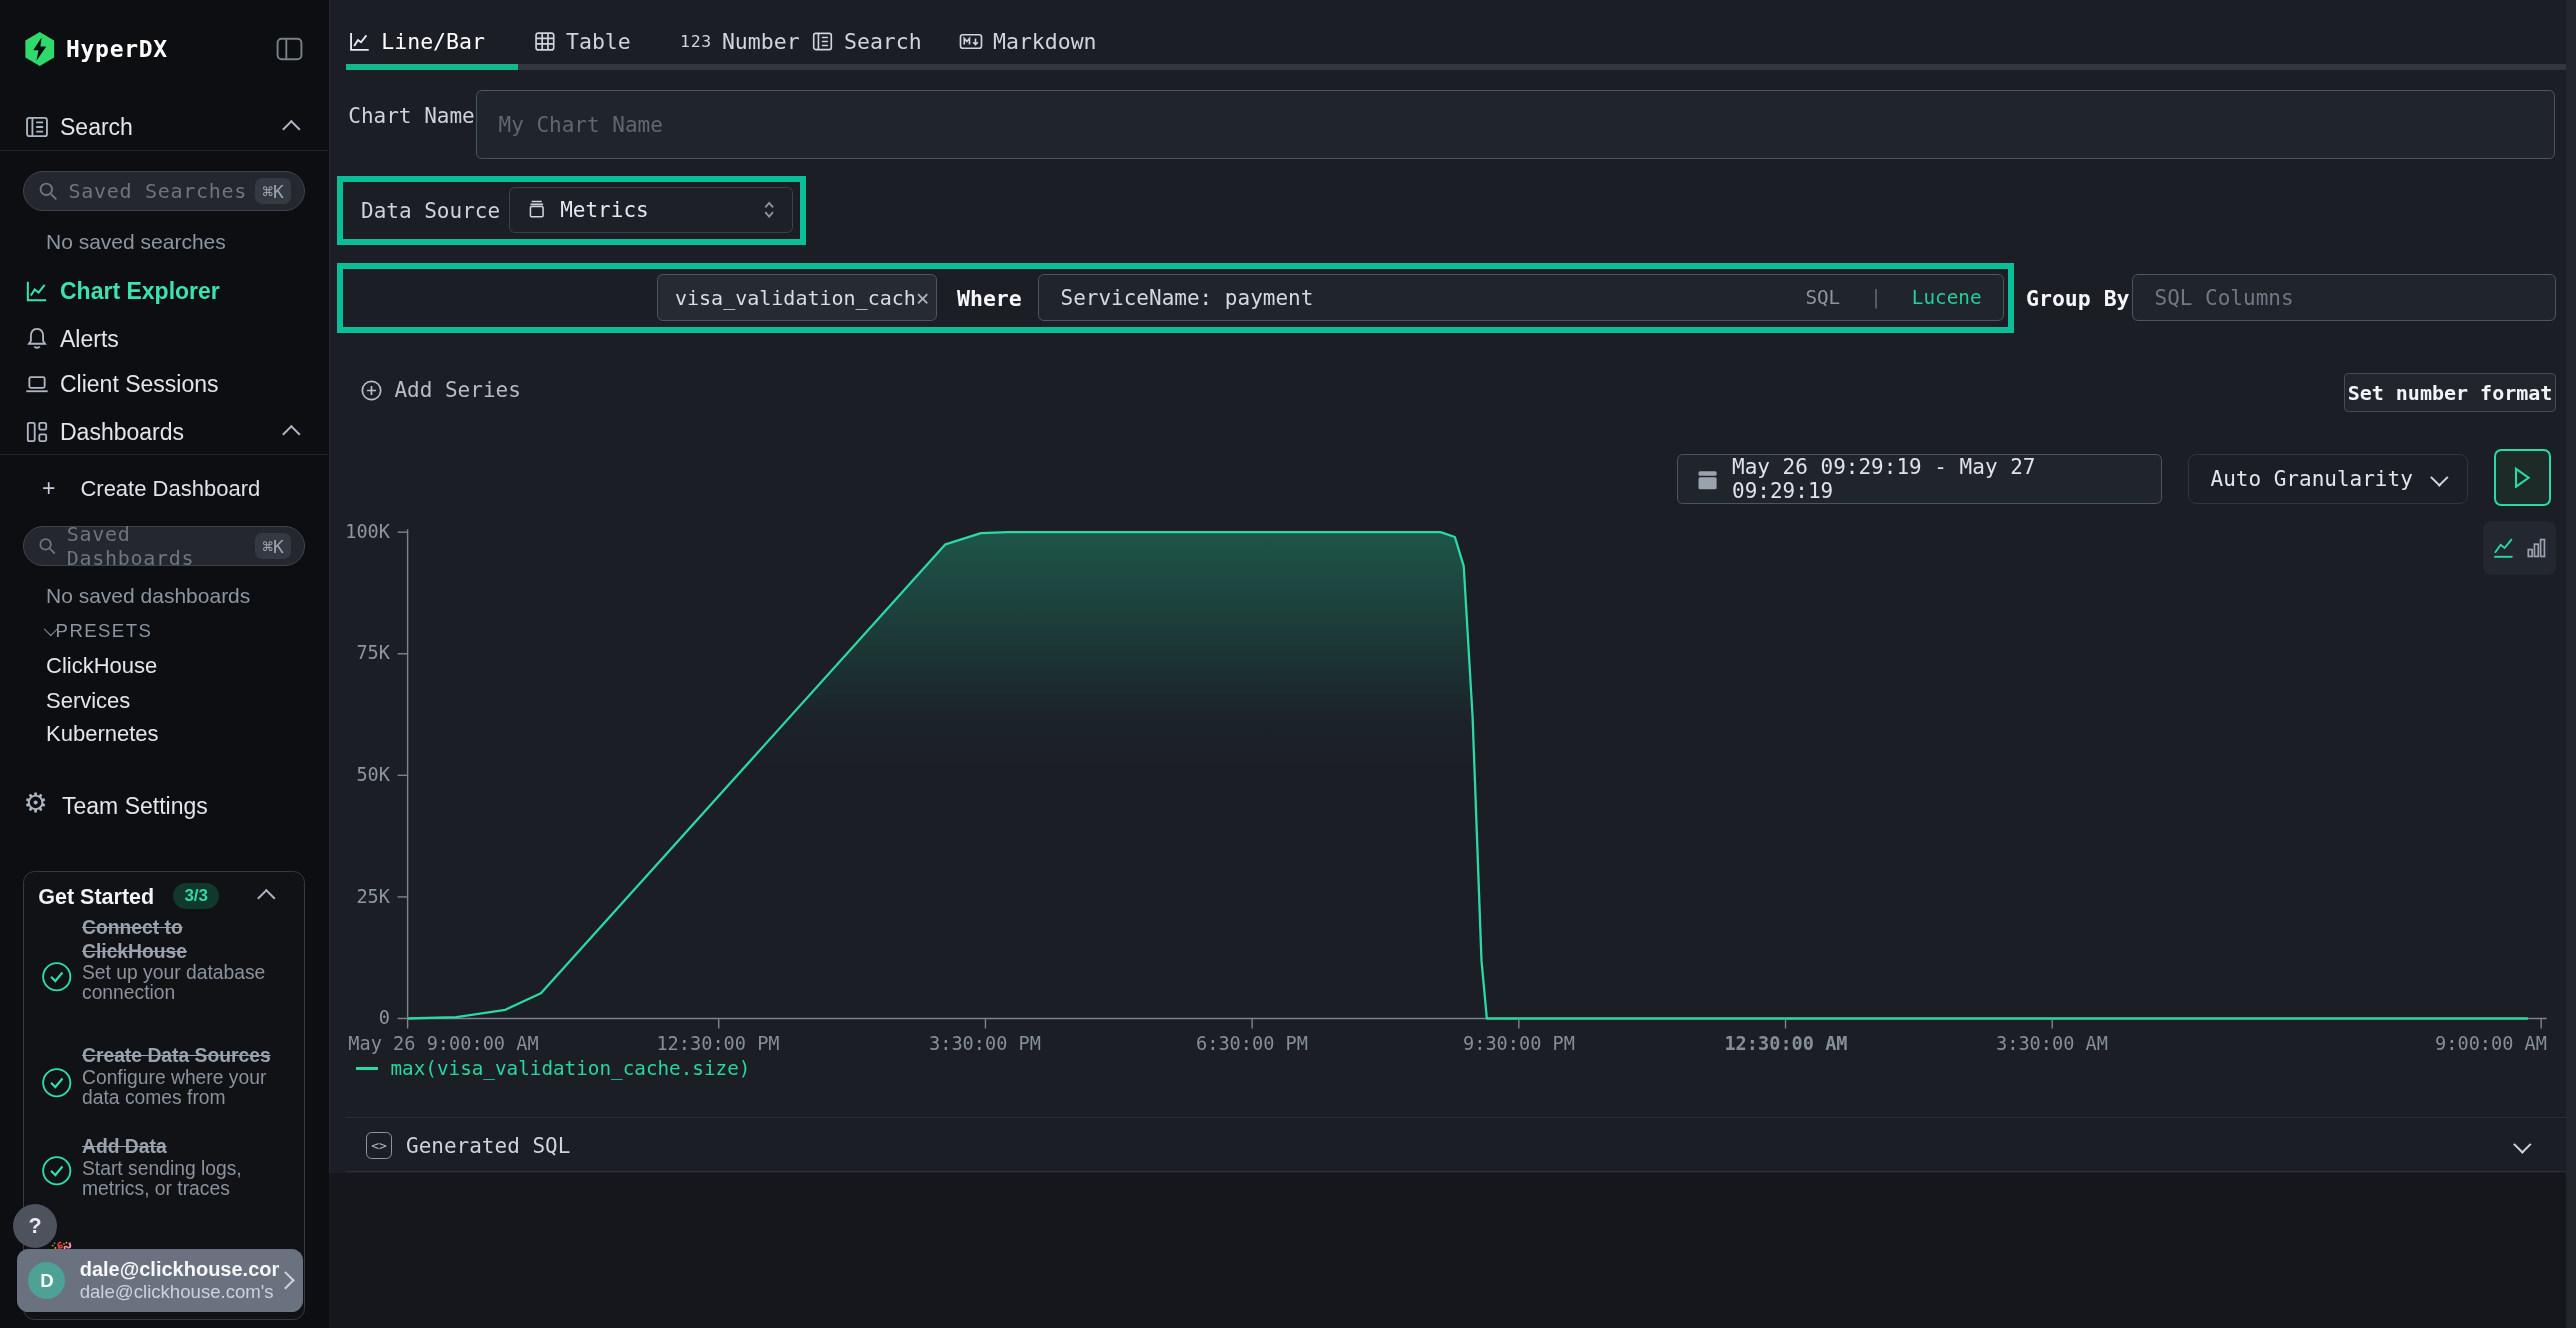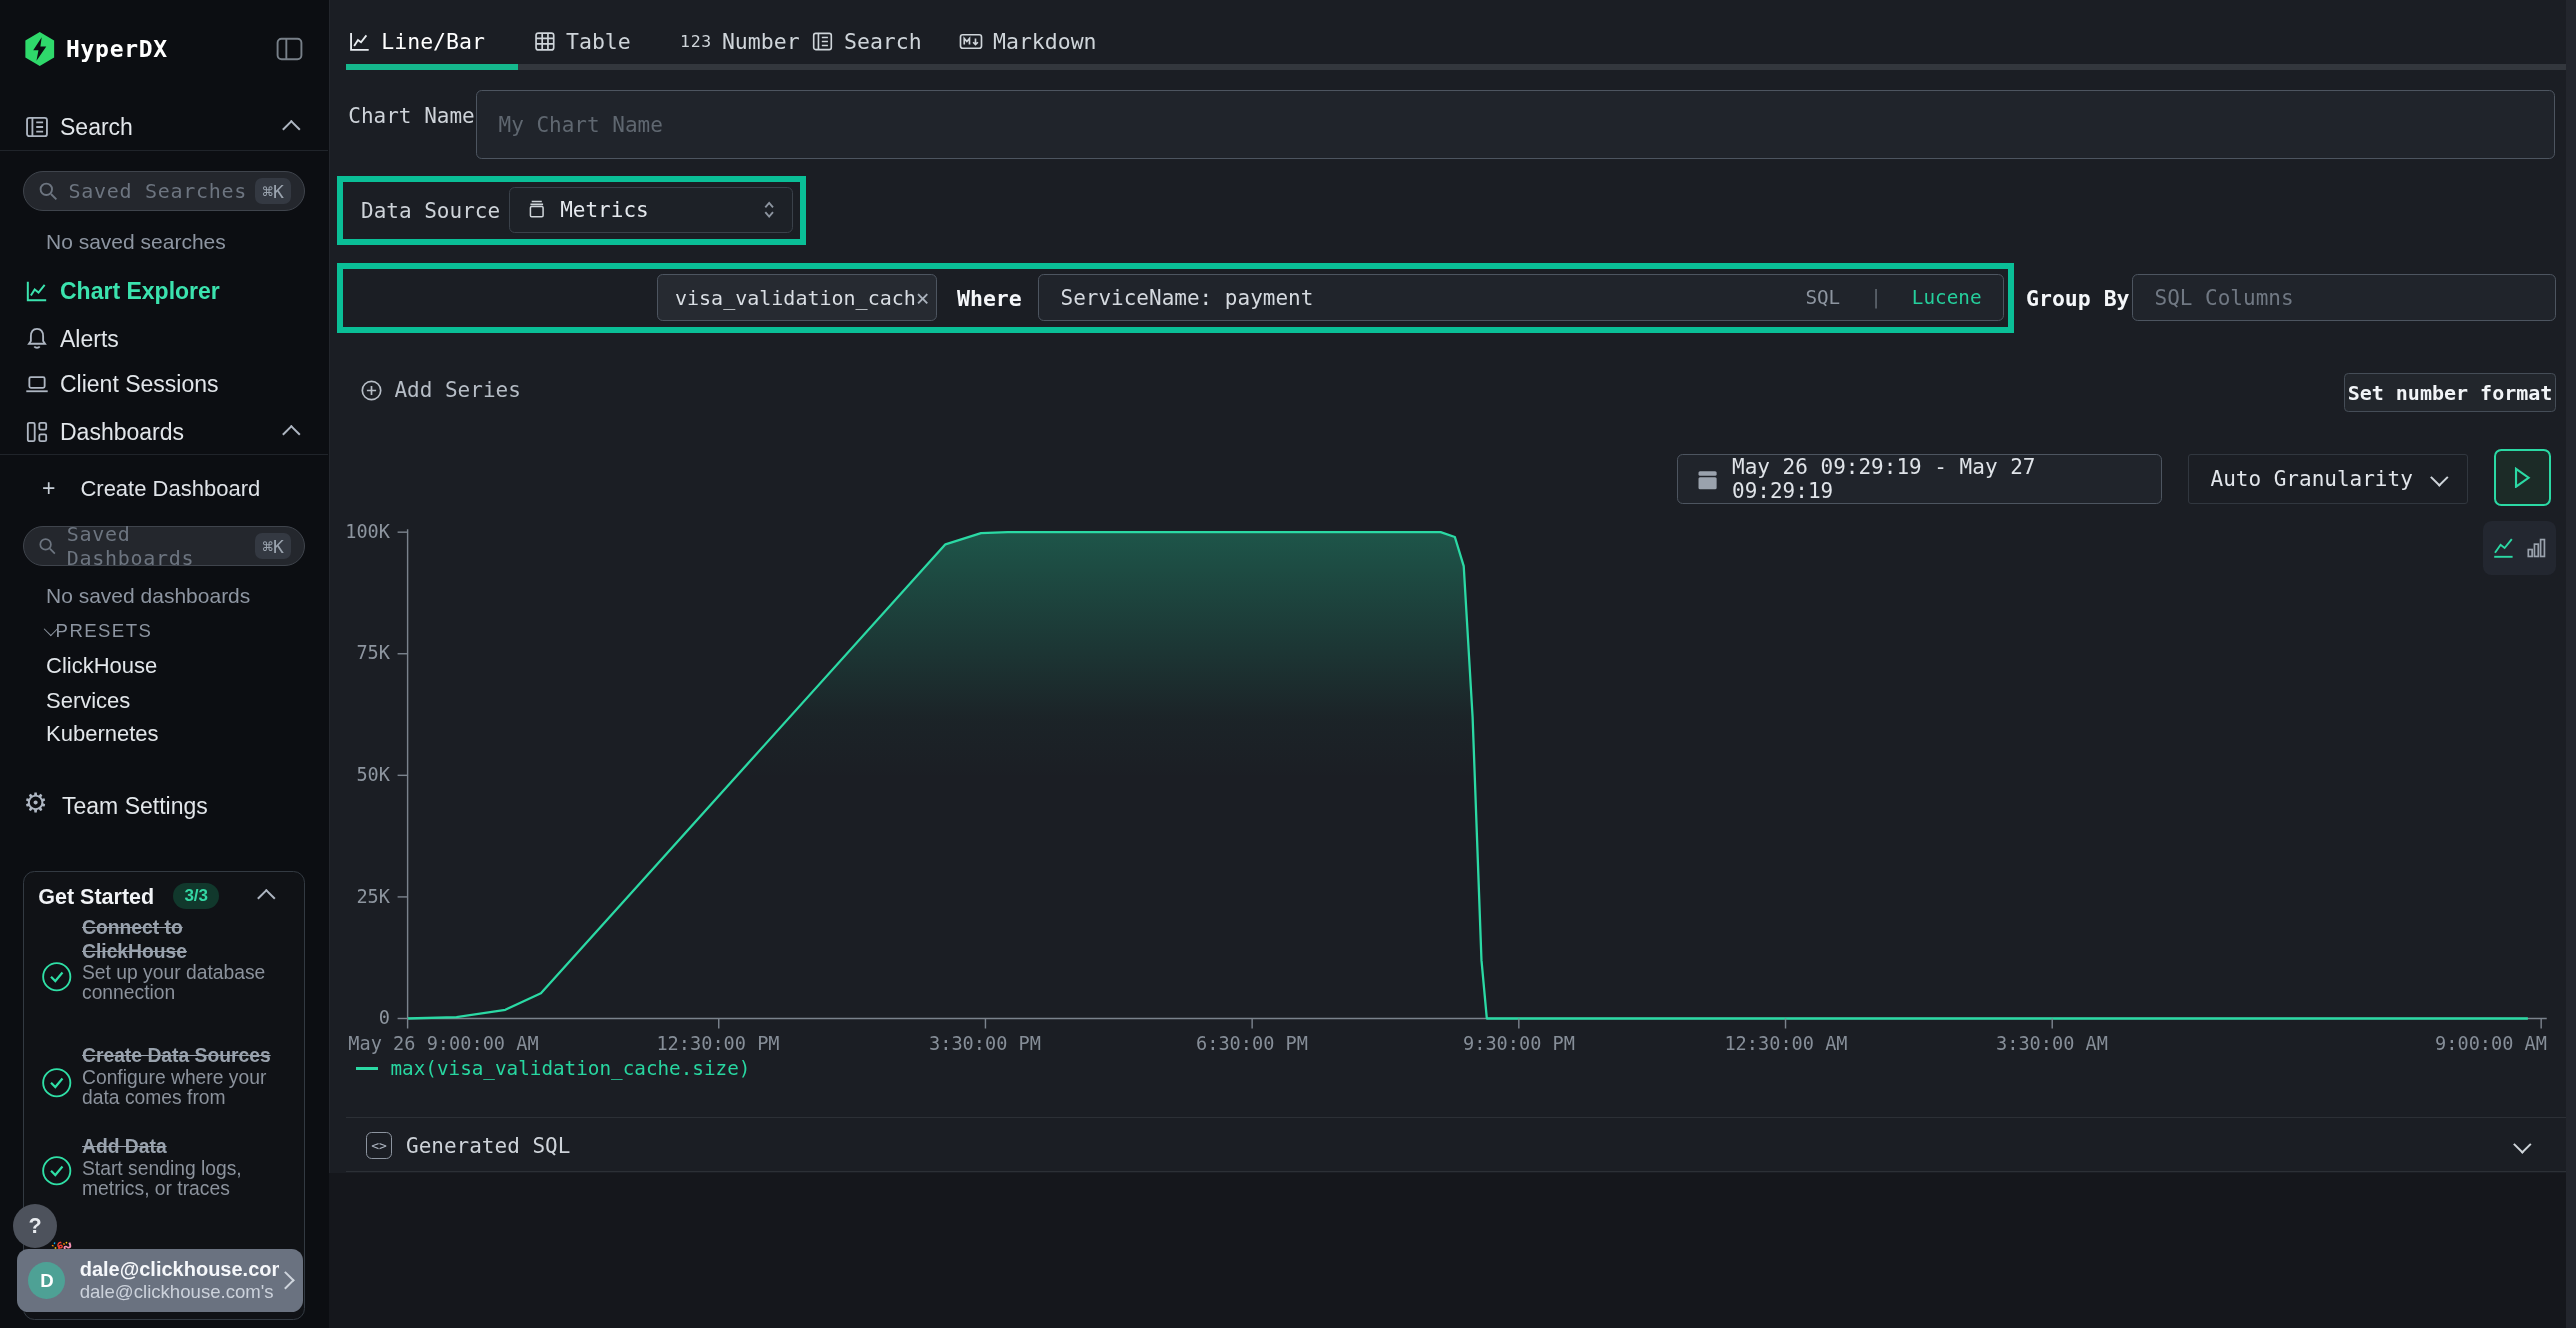--- a/index.html
+++ b/index.html
@@ -280,21 +280,21 @@
       <span>Set number format</span>
     </div>
 
     <div class="in mono" style="left:1348px;top:454px;width:485px;height:50px;border-radius:5.7px;padding:0 18.6px;">
       <svg width="21.5" height="23" viewBox="0 0 28 30">
           <rect x="2" y="4" width="24" height="6" rx="2" fill="#9aa2ad"></rect>
           <rect x="2" y="12" width="24" height="16" rx="2" fill="#9aa2ad"></rect>
         </svg>
       <span style="margin-left:14.3px;color:#dfe3e8;">May 26 09:29:19 - May 27 09:29:19</span>
     </div>
-    <div class="in mono" style="left:1859px;top:454px;width:280px;height:50px;background:transparent;border:1.4px solid #31373f;border-radius:3px;">
+    <div class="in mono" style="left:1859px;top:454px;width:280px;height:50px;background:transparent;border:1.4px solid #31373f;border-radius:8px;">
       <span style="color:#e2e6eb;">Auto Granularity</span>
       <span class="chev down" style="margin-left:auto;color:#cfd5da;margin-top:-4.3px;"></span>
     </div>
     <div class="abs" style="left:2165px;top:449px;width:57px;height:57px;border:2.1px solid #2bd9a4;border-radius:7.2px;box-sizing:border-box;display:flex;align-items:center;justify-content:center;background:#1c2b27;">
       <svg width="18.6" height="21.5" viewBox="0 0 20 24" fill="none" stroke="#2bd9a4" stroke-width="2.4">
           <path d="M3 2 L17 12 L3 22 Z"></path>
         </svg>
     </div>
 
     <div class="abs" style="left:2154px;top:521px;width:73px;height:54px;background:#232730;border-radius:8.6px;display:flex;align-items:center;justify-content:center;gap:11.4px;">
@@ -342,21 +342,21 @@
           <div class="ytick-label" style="left: -61px; top: 492px;">0</div>
           <div class="ytick-label" style="left: -61px; top: 371px;">25K</div>
           <div class="ytick-label" style="left: -61px; top: 249px;">50K</div>
           <div class="ytick-label" style="left: -61px; top: 127px;">75K</div>
           <div class="ytick-label" style="left: -61px; top: 5.7px;">100K</div>
           <div class="xtick-label" style="left: 19.3px; top: 518px;">May 26 9:00:00 AM</div>
           <div class="xtick-label" style="left: 389px; transform: translateX(-50%); top: 518px;">12:30:00 PM</div>
           <div class="xtick-label" style="left: 656px; transform: translateX(-50%); top: 518px;">3:30:00 PM</div>
           <div class="xtick-label" style="left: 923px; transform: translateX(-50%); top: 518px;">6:30:00 PM</div>
           <div class="xtick-label" style="left: 1190px; transform: translateX(-50%); top: 518px;">9:30:00 PM</div>
-          <div class="xtick-label" style="left: 1457px; transform: translateX(-50%); top: 518px;">12:30:00 AM</div>
+          <div class="xtick-label" style="left: 1457px; transform: translateX(-50%); top: 518px; font-weight: bold;">12:30:00 AM</div>
           <div class="xtick-label" style="left: 1723px; transform: translateX(-50%); top: 518px;">3:30:00 AM</div>
           <div class="xtick-label" style="left: 2218px; transform: translateX(-100%); top: 518px;">9:00:00 AM</div>
         </div>
 
       <div class="abs" style="left:27px;top:542px;display:flex;align-items:center;gap:13px;">
         <span style="width:21.5px;height:2.9px;background:#2bd9a4;display:inline-block;"></span>
         <span class="mono" style="color:#28d6a0;font-size:19.3px;">max(visa_validation_cache.size)</span>
       </div>
     </div>
 

